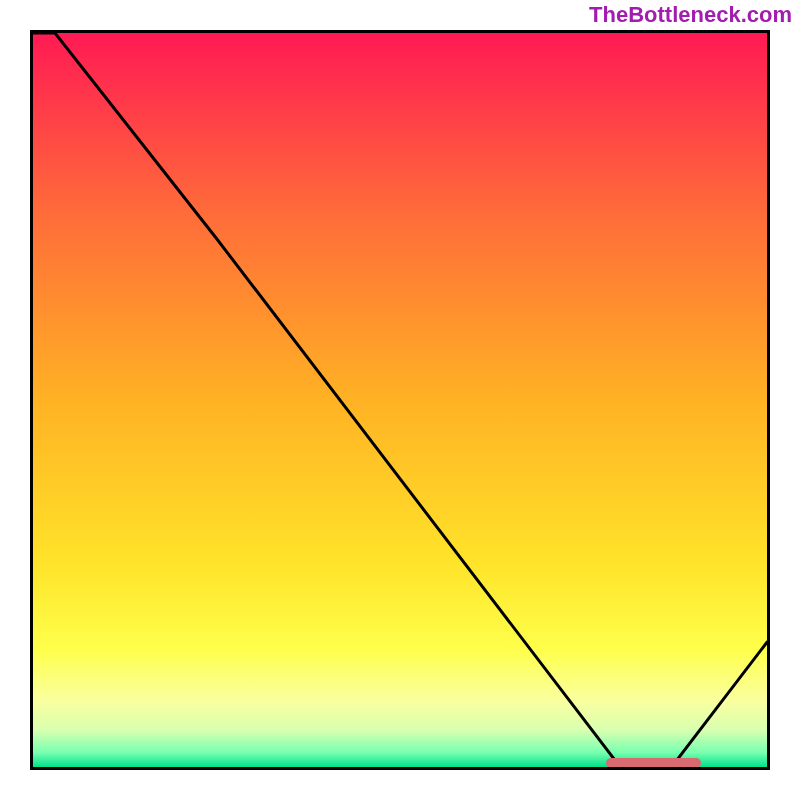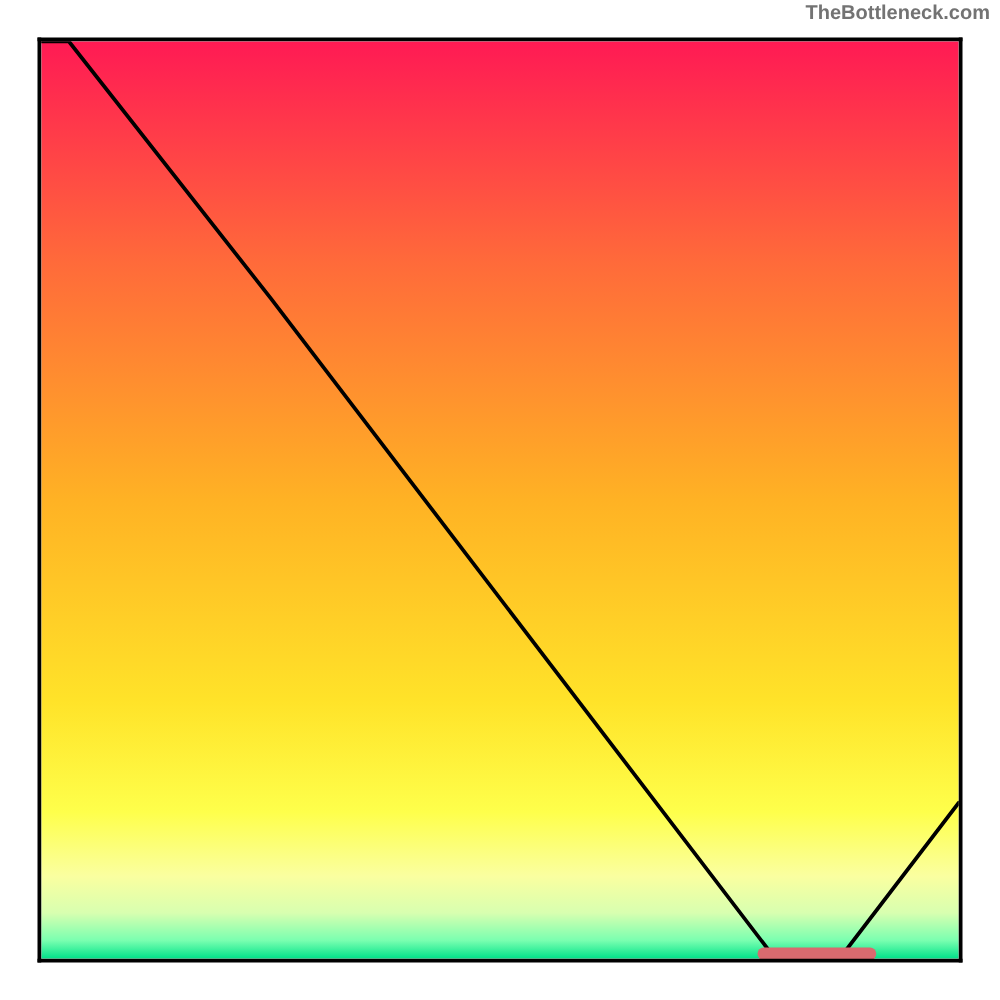--- a/index.html
+++ b/index.html
@@ -8,23 +8,23 @@
     height: 800px;
     background: #ffffff;
     font-family: Arial, Helvetica, sans-serif;
     position: relative;
     overflow: hidden;
   }
   .watermark {
     position: absolute;
     top: 2px;
     right: 8px;
-    font-size: 16px;
+    font-size: 22px;
     font-weight: bold;
-    color: #737373;
+    color: #a21caf;
     z-index: 10;
   }
   .plot-area {
     position: absolute;
     left: 33px;
     top: 33px;
     width: 734px;
     height: 734px;
   }
   .gradient-bg {

